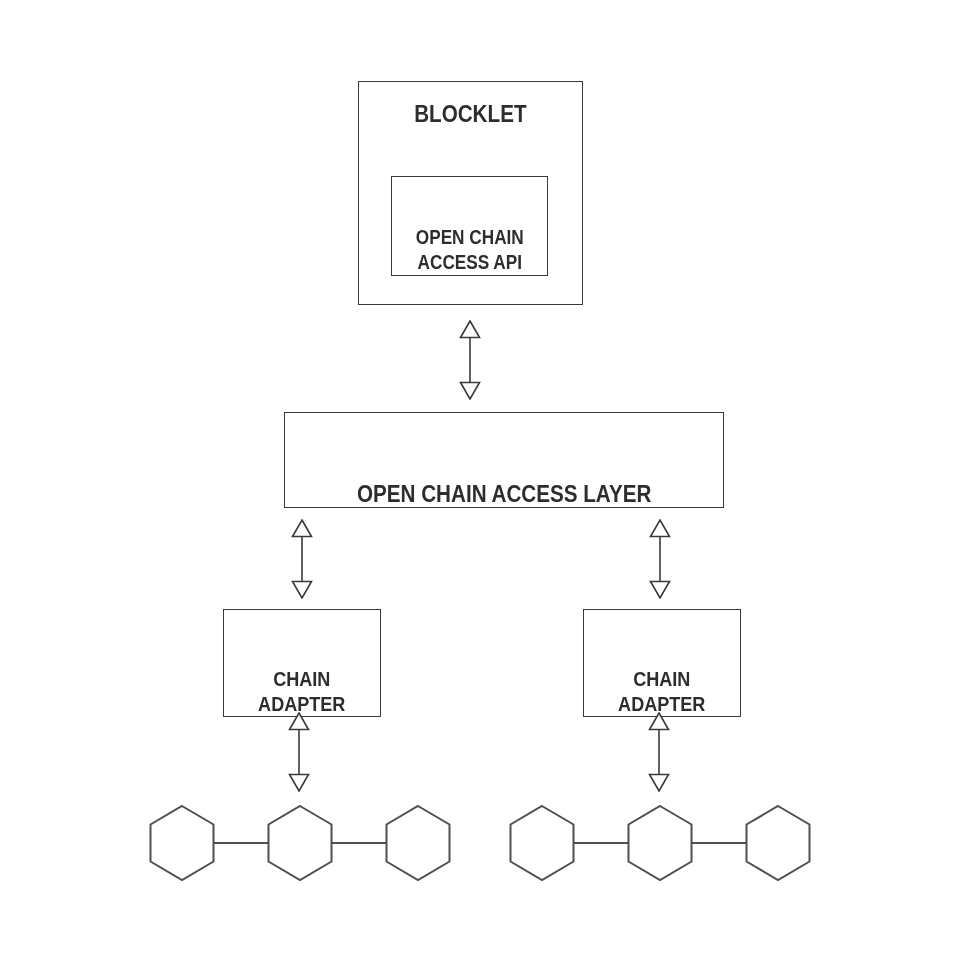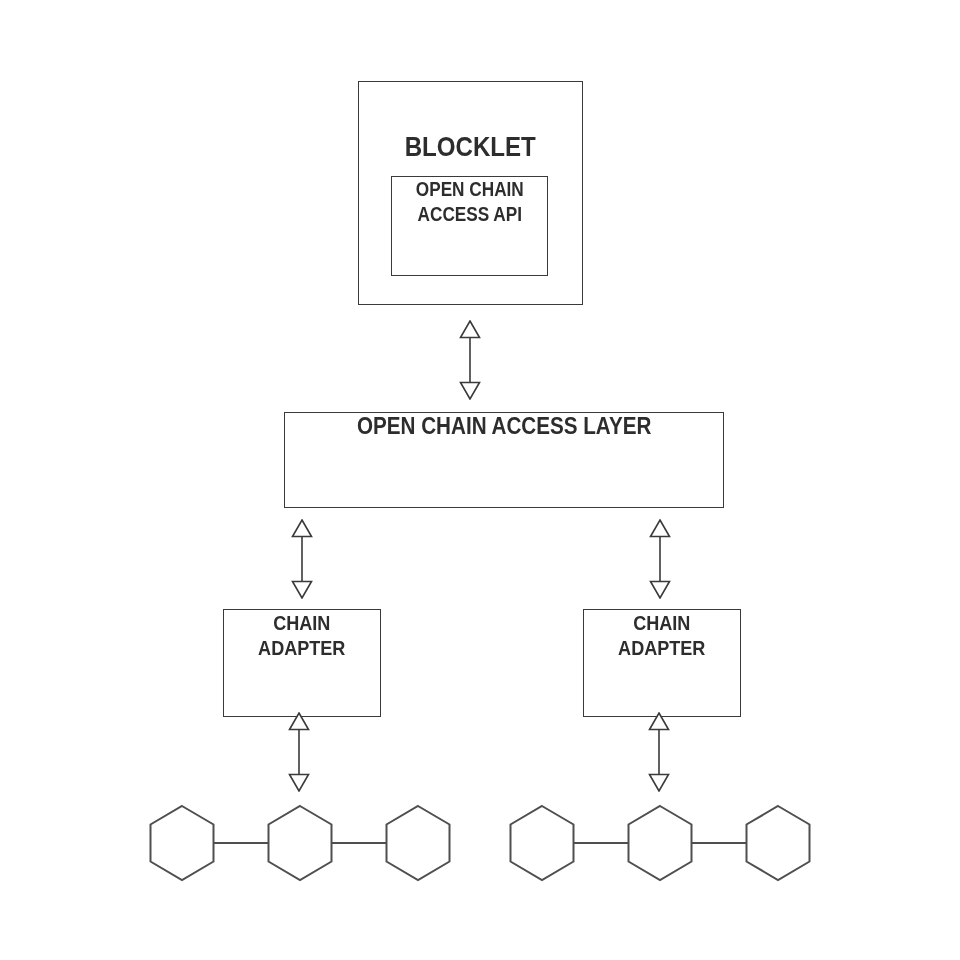--- a/index.html
+++ b/index.html
@@ -17,41 +17,41 @@
     overflow: hidden;
   }
   .box {
     position: absolute;
     border: 1.5px solid #3a3a3a;
     background: #ffffff;
     box-sizing: border-box;
   }
   .center-flex {
     display: flex;
-    align-items: flex-start;
+    align-items: flex-end;
     justify-content: center;
   }
   .lbl {
     font-weight: bold;
     color: #2d2d2d;
     text-align: center;
     display: inline-block;
     transform: scaleX(0.86);
     transform-origin: 50% 50%;
     white-space: nowrap;
   }
   .lbl .line { display: block; }
 
   
   .blocklet { left: 358px; top: 81px; width: 225px; height: 224px; }
   .blocklet-title {
     position: absolute;
-    top: 53px; left: 0; width: 100%;
+    top: 20px; left: 0; width: 100%;
     text-align: center;
-    font-size: 28px;
+    font-size: 24px;
     line-height: 24px;
   }
   
   .api-box { left: 32px; top: 94px; width: 157px; height: 100px; }
   .api-box .lbl { font-size: 20px; line-height: 25px; }
 
   
   .layer { left: 252px; top: 412px; width: 440px; height: 96px; margin-left: 32px; }
   .layer .lbl { font-size: 24px; line-height: 26px; }
 

